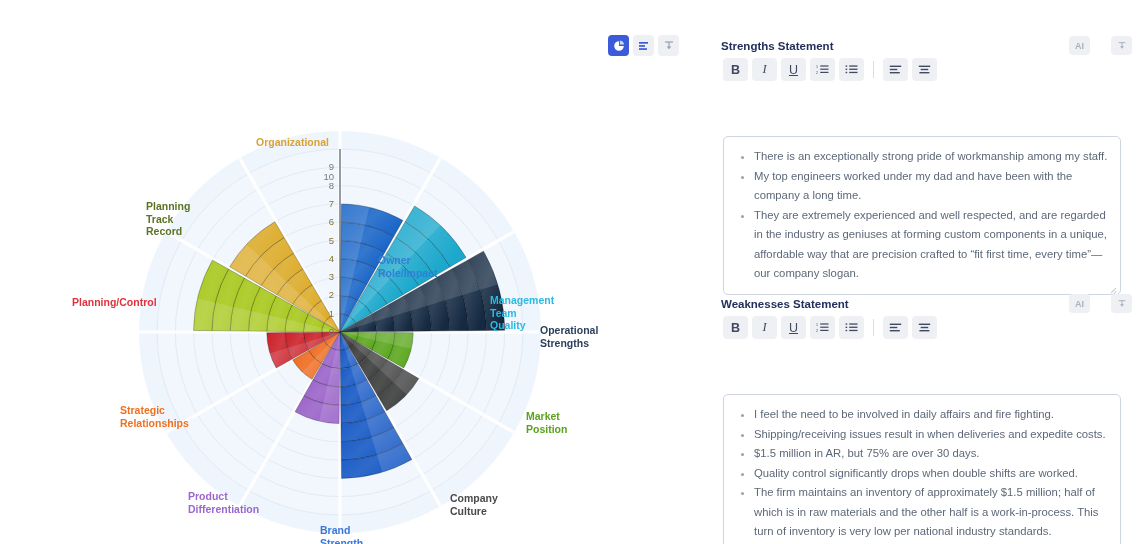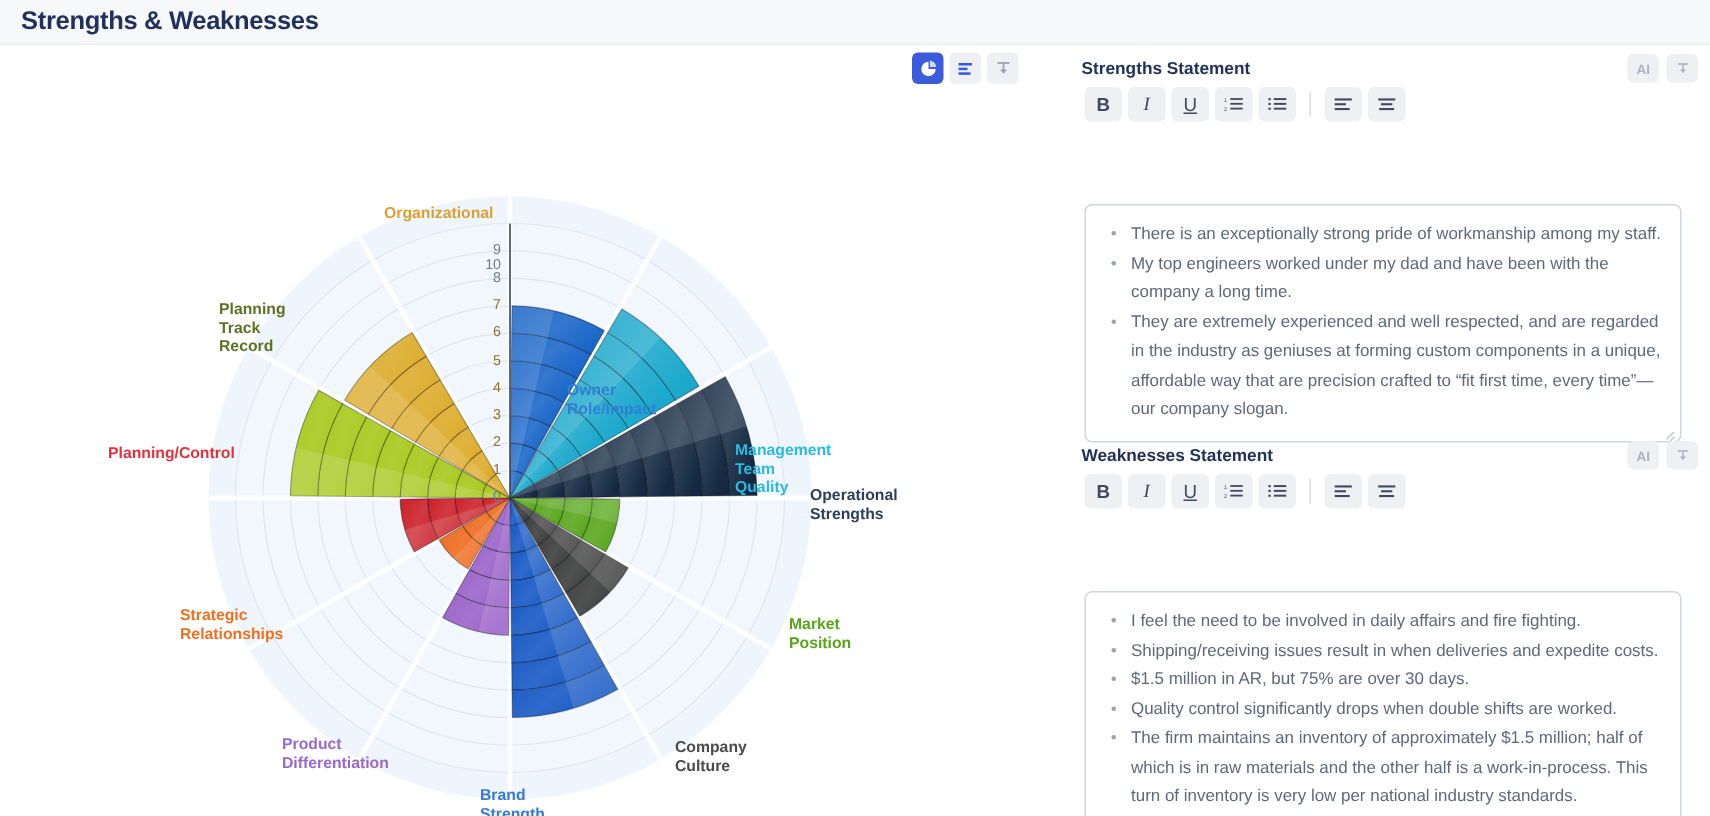--- a/index.html
+++ b/index.html
@@ -67,21 +67,21 @@
     width: 440px; height: 514px;
     background: #ffffff;
   }
   .section { position: absolute; left: 0; width: 440px; }
   .sec-title {
     position: absolute; left: 21px; top: 6px;
     font-size: 11.5px; font-weight: bold; color: #22305c;
   }
   .sec-actions {
     position: absolute; right: 8px; top: 2px;
-    display: flex; gap: 5px;
+    display: flex; gap: 21px;
   }
   .abtn {
     width: 21px; height: 19px;
     border-radius: 4px; background: #eef0f4;
     display: flex; align-items: center; justify-content: center;
     font-size: 9px; color: #aab2bf; font-weight: bold;
     cursor: pointer;
   }
   .fmt-bar {
     position: absolute; left: 23px; top: 24px;
@@ -121,23 +121,20 @@
     content: ""; position: absolute; background: #c3cad4;
   }
   .resize-grip::before { width: 7px; height: 1px; transform: rotate(-45deg); top: 5px; left: 0; }
   .resize-grip::after  { width: 4px; height: 1px; transform: rotate(-45deg); top: 7px; left: 3px; }
 </style>
 </head>
 <body>
 
 <div id="app">
 
-  <div class="page-header">
-    <div class="page-title">Strengths &amp; Weaknesses</div>
-  </div>
 
   <div class="chart-pane">
 
     <div class="chart-toolbar">
       <div class="cbtn active">
         <svg width="12" height="12" viewBox="0 0 12 12">
           <path d="M6 1.2A4.8 4.8 0 1 0 10.8 6H6z" fill="#ffffff"></path>
           <path d="M6.9 0.4v4.2h4.2A4.9 4.9 0 0 0 6.9 0.4z" fill="#ffffff" opacity="0.75"></path>
         </svg>
       </div>

